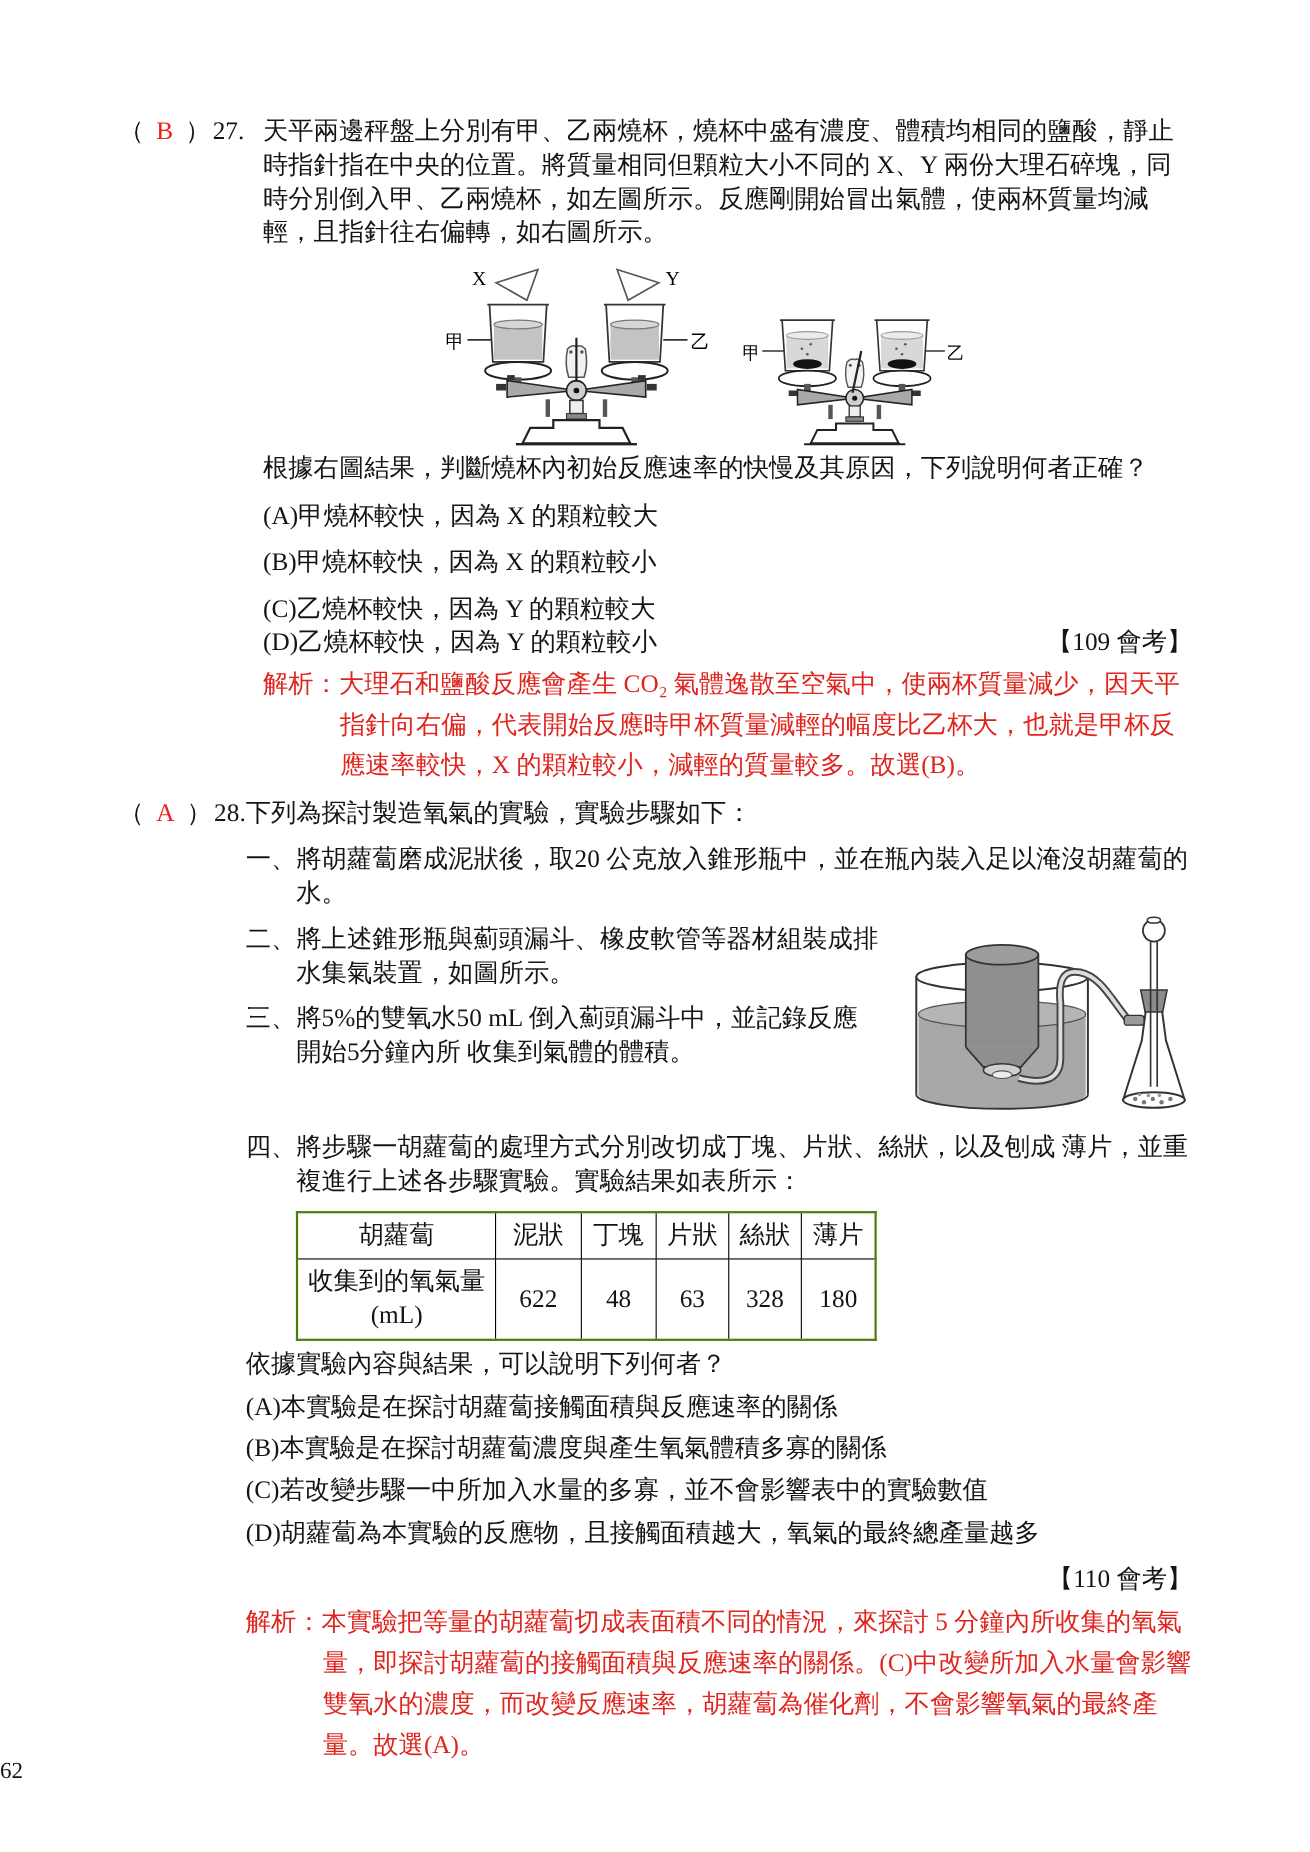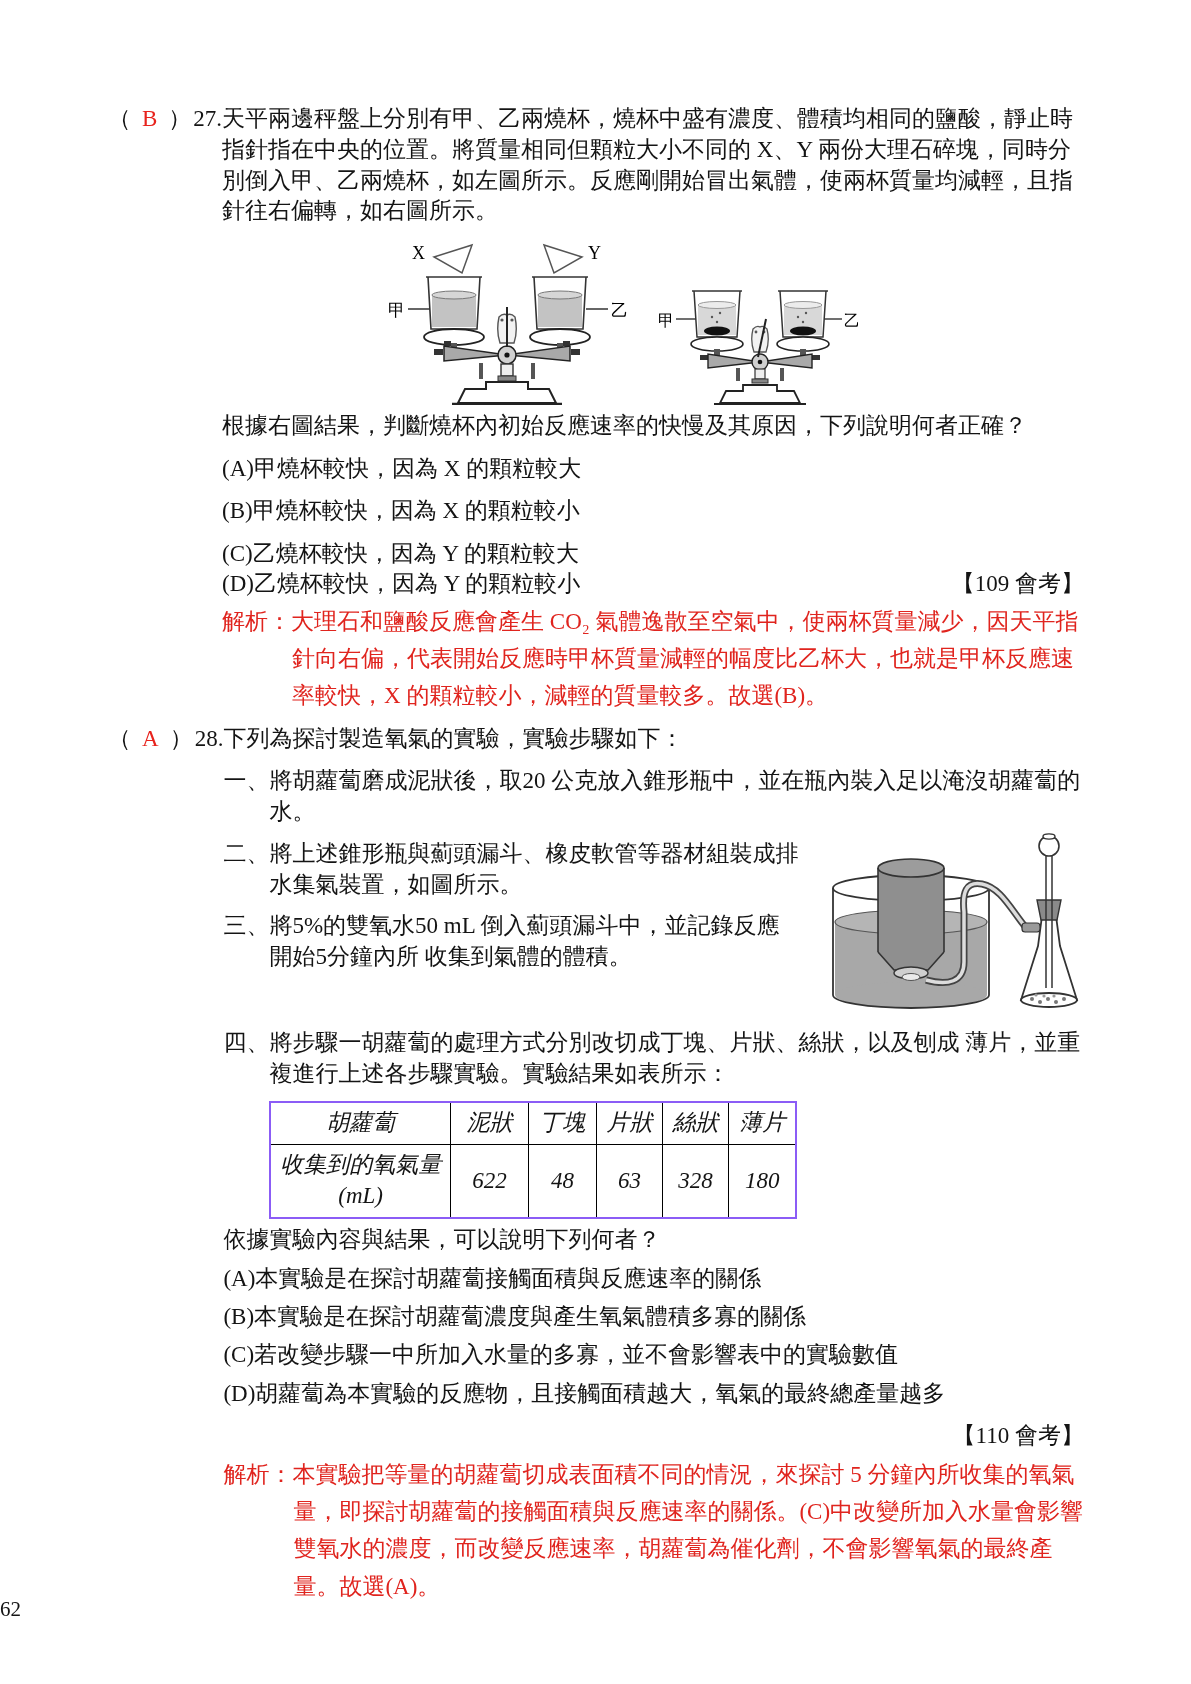--- a/index.html
+++ b/index.html
@@ -4,35 +4,35 @@
 <style>
   * { box-sizing: border-box; }
   html,body { margin:0; padding:0; background:#fff; }
   .page {
     position:relative; width:1191px; height:1684px; background:#ffffff;
     font-family:"Liberation Serif","DejaVu Serif",serif; color:#141414;
     overflow:hidden;
   }
   .content { position:absolute; left:108px; top:104px; width:976px; }
   .question { display:flex; }
-  .q27 { margin-top:0; }
+  .q27 { margin-top:0;gap:17px; }
   .q28 { margin-top:10px; }
   .marker { flex:0 0 114px; font-size:23px; line-height:1.34; white-space:nowrap; }
   .marker .ans { color:#e8231d; padding:0 11px; }
   .marker .num { margin-left:2px; }
   .qbody { flex:1; font-size:23px; line-height:1.34; }
   .figs { display:flex; align-items:flex-end; gap:26px; margin:8px 0 6px 160px; }
   .opt { line-height:1.32;margin-top:12px; }
   .opt-row { display:flex; justify-content:space-between; line-height:1.32; }
   .analysis { color:#e0241e; line-height:1.62; padding-left:70px; text-indent:-70px; margin-top:3px; }
   .steps { margin-top:6px; }
   .step { padding-left:46px; text-indent:-46px; margin-top:11px; }
   .step4 { clear:both; }
   .fig-apparatus { float:right; width:268px; margin:2px 0 6px 14px; }
-  .rtable { border-collapse:collapse; border:2px solid #8b5cf6; margin:12px 0 6px 46px; text-align:center;font-style:italic; }
+  .rtable { border-collapse:collapse; border:2px solid #4d7c0f; margin:12px 0 6px 46px; text-align:center; }
   .rtable td { border:1px solid #000; font-size:23px; padding:5px 0; }
   .q28opt { line-height:1.32; margin-top:8px; }
   .source-line { text-align:right; margin:12px 0 4px; }
   .pageno { position:absolute; left:0; right:0; bottom:62px; font-size:21px; }
   svg text { font-family:"Liberation Serif","DejaVu Serif",serif; }
 </style>
 </head>
 <body>
 
 <div class="page">

